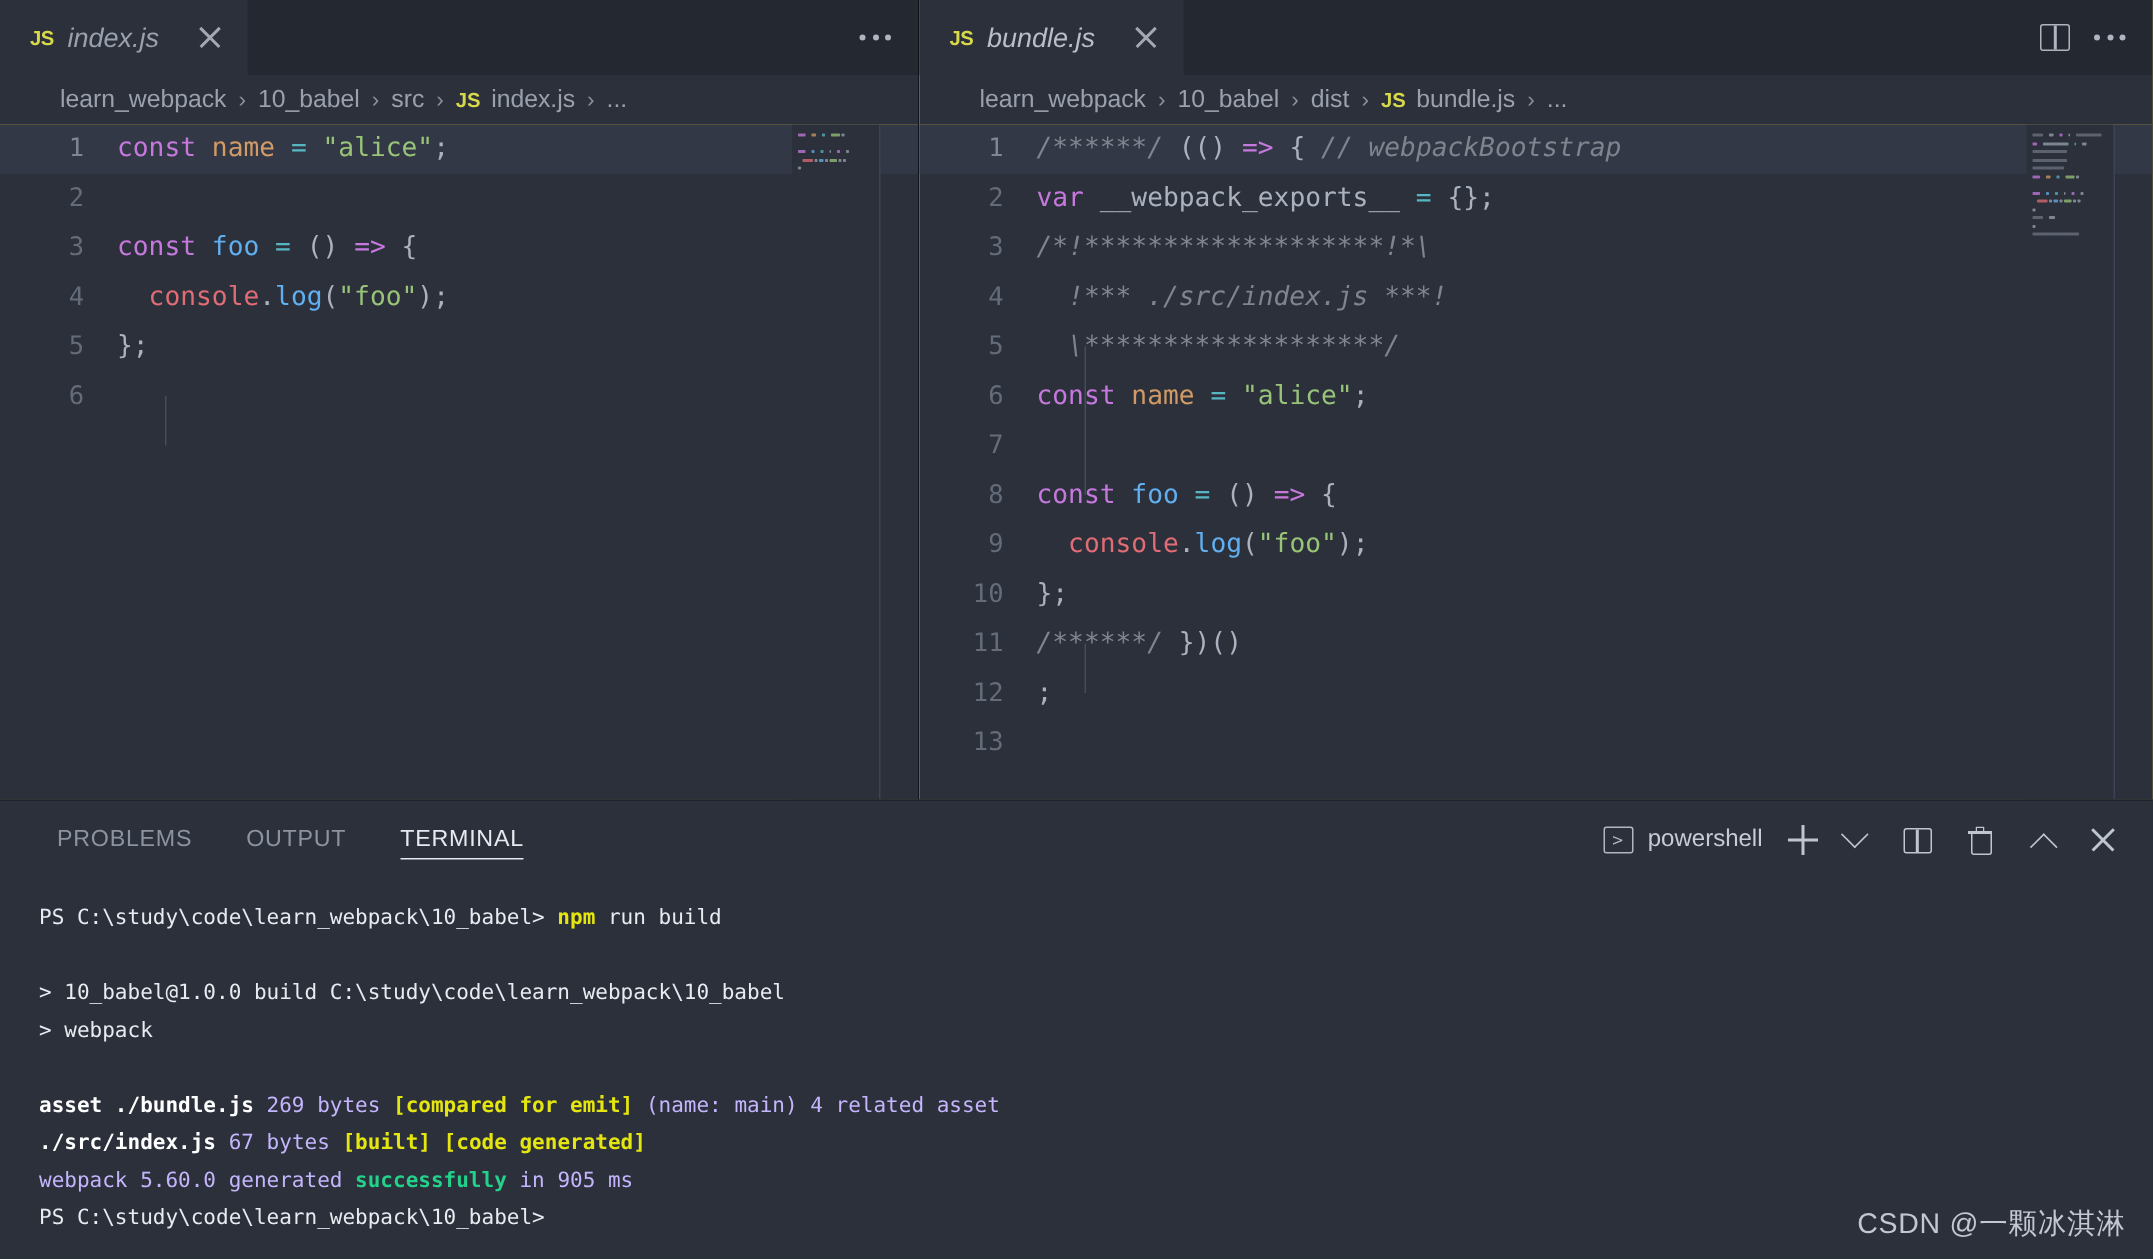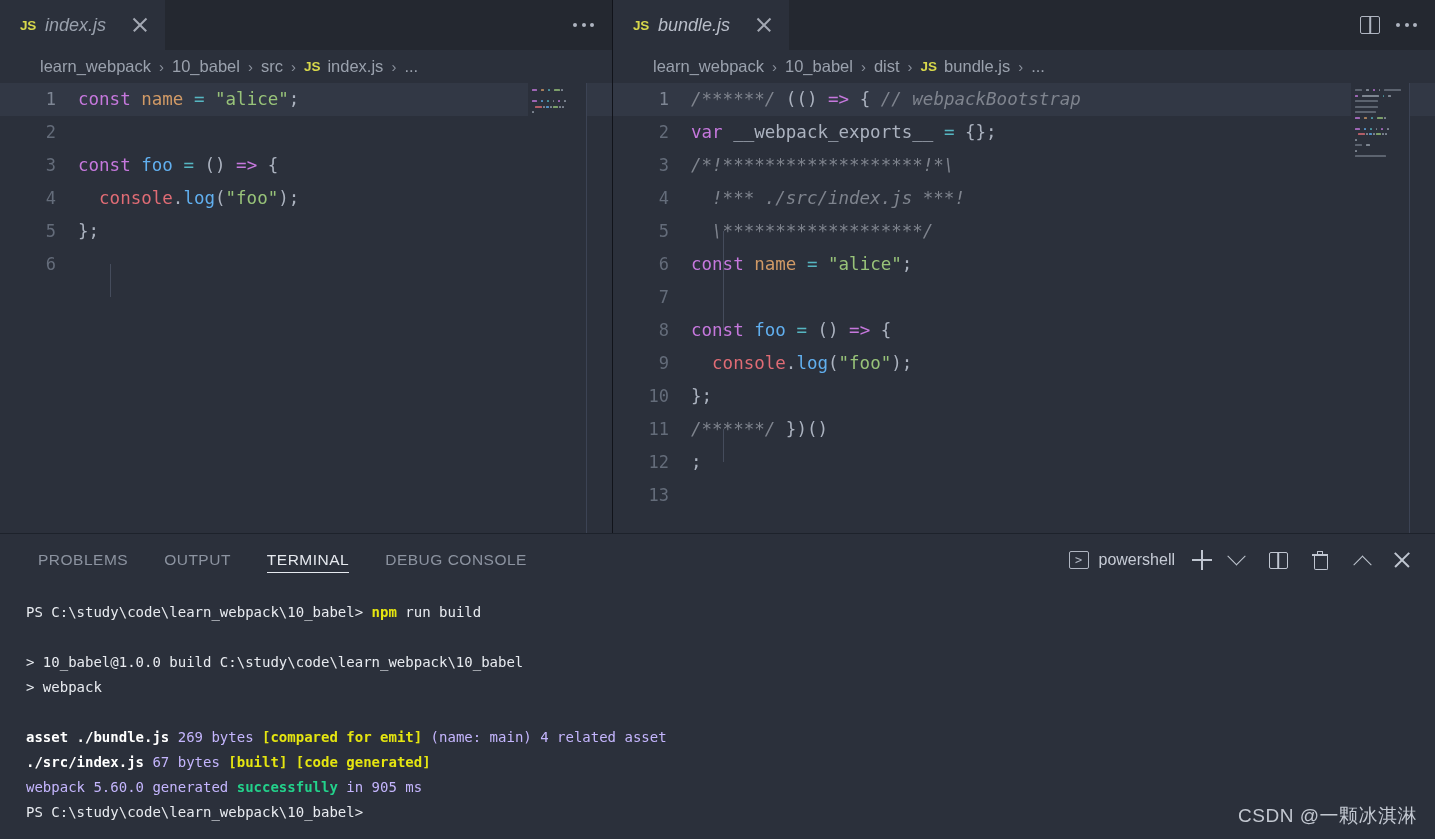--- a/index.html
+++ b/index.html
@@ -341,21 +341,20 @@
         <div style="position:absolute; right:0; top:0; width:26px; height:100%; border-left:1px solid #3c4354;"></div>
       </div>
     </div>
   </div>
 
   <div class="panel">
     <div class="panel-tabs" id="panel-tabs">
         <div class="ptab">PROBLEMS</div>
         <div class="ptab">OUTPUT</div>
         <div class="ptab active">TERMINAL</div>
-        <div class="ptab">DEBUG CONSOLE</div>
       </div>
 
     <div class="panel-actions" style="position:absolute; right:0; top:0; height:52px;">
       <div class="term-chip">
         <span class="term-ico">&gt;</span>
         <span class="term-name">powershell</span>
       </div>
       <span class="pa-btn">
           <span class="plus-ico"></span>
         </span>

